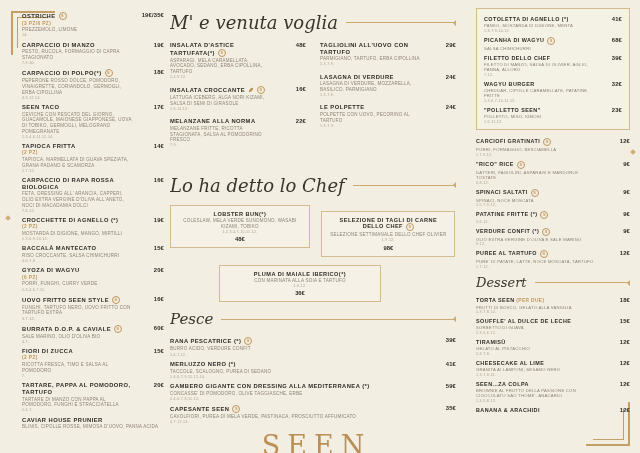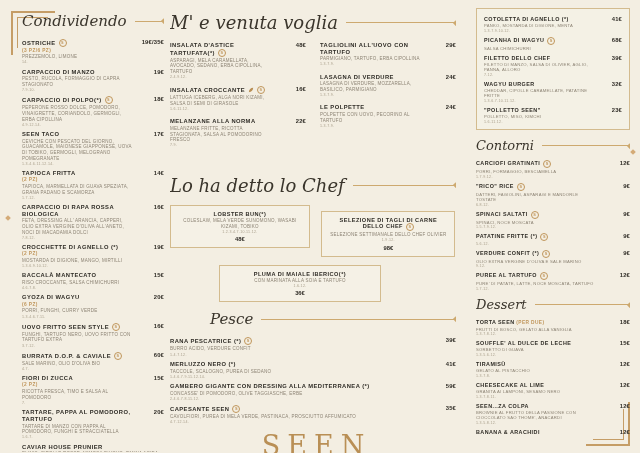--- a/index.html
+++ b/index.html
@@ -86,24 +86,20 @@
   <div class="corner tl">
       <i></i>
     </div>
   <div class="corner br">
       <i></i>
     </div>
   <div class="edge-diamond" style="left:6px;top:216px;"></div>
   <div class="edge-diamond" style="left:631px;top:150px;"></div>
 
   <div id="col-left" class="col">
-    <div class="sec-head">
-      <span class="script sh-md">Condividendo</span>
-      <span class="rule"></span>
-    </div>
     <div>
         <div class="mi">
           <div class="mi-main">
             <div class="mi-title"><span>OSTRICHE</span><span class="mic mic-gf">S</span></div>
             <div class="mi-qty">(3 PZ/6 PZ)</div>
             <div class="mi-desc">PREZZEMOLO, LIMONE</div>
             <div class="mi-all">14.</div>
           </div>
           <div class="mi-price">19€/35€</div>
         </div>
@@ -303,21 +299,21 @@
         <div class="mi mi-box">
           <div class="mi-main">
             <div class="mi-title"><span>PLUMA DI MAIALE IBERICO(*)</span></div>
             <div class="mi-desc">CON MARINATA ALLA SOIA E TARTUFO</div>
             <div class="mi-all">1.6.12.</div>
             <div class="mi-price-c">36€</div>
           </div>
         </div>
       </div>
 
-    <div class="sec-head" style="margin-top:8px;margin-left:40px;">
+    <div class="sec-head" style="margin-top:8px;">
       <span class="script sh-md">Pesce</span>
       <span class="rule"></span>
     </div>
     <div>
         <div class="mi">
           <div class="mi-main">
             <div class="mi-title"><span>RANA PESCATRICE (*)</span><span class="mic mic-gf">S</span></div>
             <div class="mi-desc">BURRO ACIDO, VERDURE CONFIT</div>
             <div class="mi-all">1.4.7.12.</div>
           </div>
@@ -392,24 +388,20 @@
         <div class="mi">
           <div class="mi-main">
             <div class="mi-title"><span>"POLLETTO SEEN"</span></div>
             <div class="mi-desc">POLLETTO, MISO, KIMCHI</div>
             <div class="mi-all">1.6.11.12.</div>
           </div>
           <div class="mi-price">23€</div>
         </div>
       </div>
 
-    <div class="sec-head">
-      <span class="script sh-sm">Contorni</span>
-      <span class="rule"></span>
-    </div>
     <div>
         <div class="mi">
           <div class="mi-main">
             <div class="mi-title"><span>CARCIOFI GRATINATI</span><span class="mic mic-gf">S</span></div>
             <div class="mi-desc">PORRI, FORMAGGIO, BESCIAMELLA</div>
             <div class="mi-all">1.7.9.12.</div>
           </div>
           <div class="mi-price">12€</div>
         </div>
         <div class="mi">

